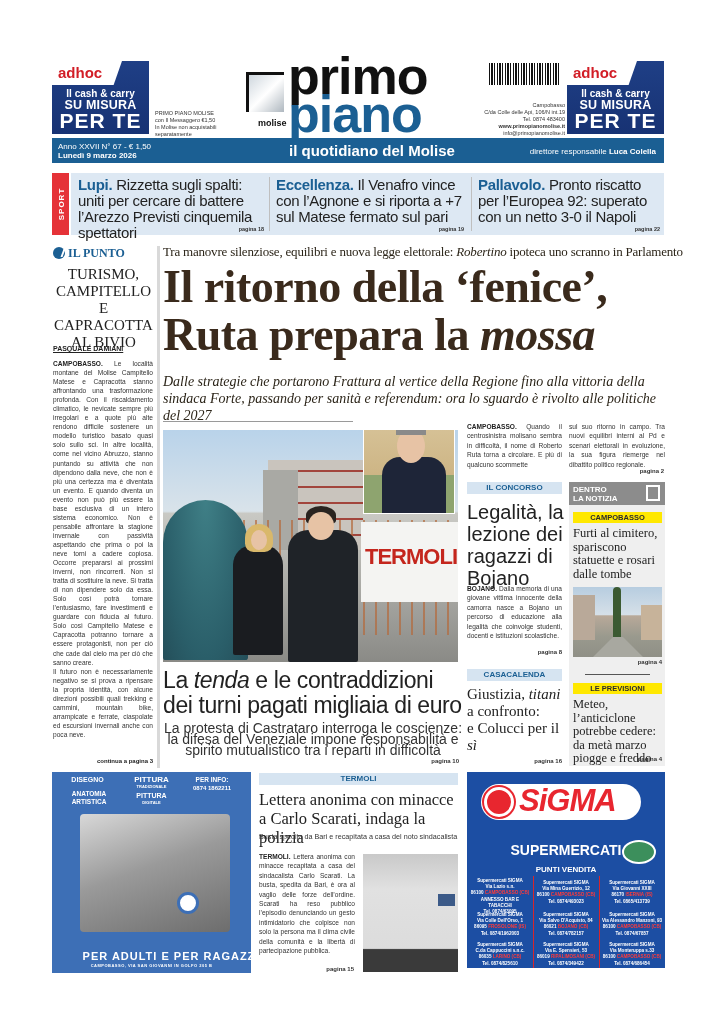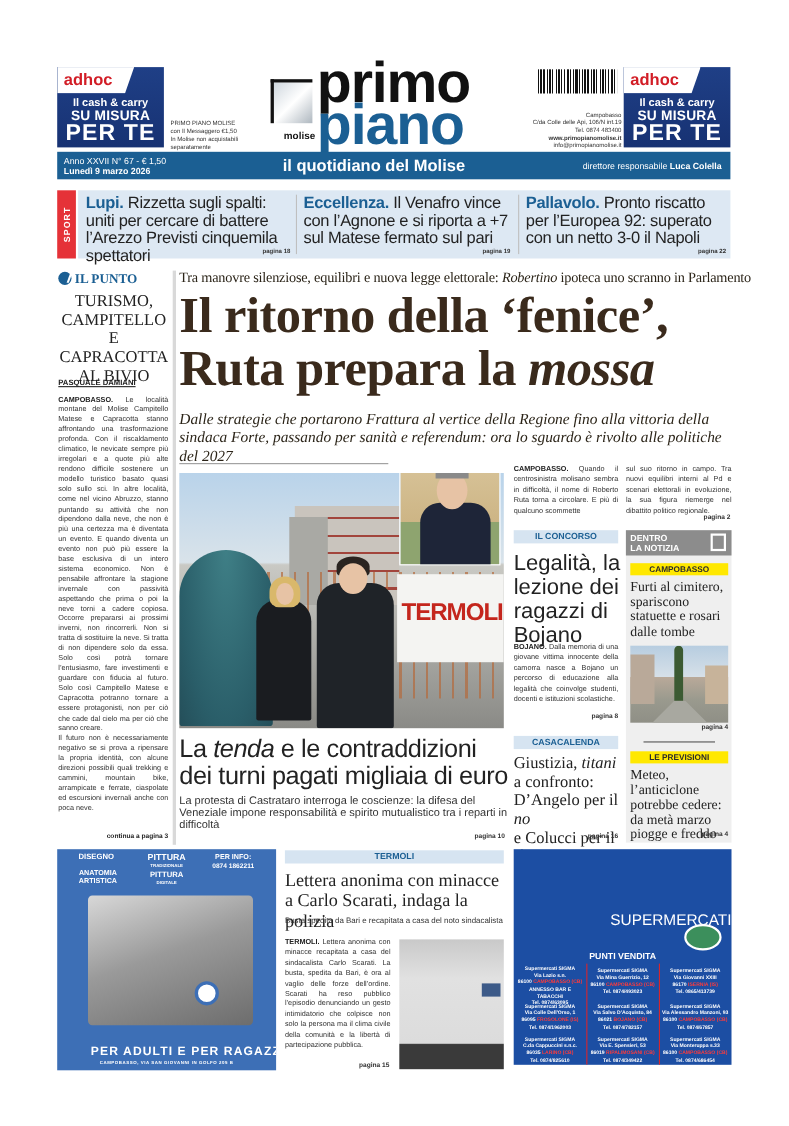--- a/index.html
+++ b/index.html
@@ -14,21 +14,21 @@
   .adbox .ad-l1 { position:absolute; left:0; right:0; top:27px; text-align:center; font-size:10px; font-weight:bold; }
   .adbox .ad-l2 { position:absolute; left:0; right:0; top:37px; text-align:center; font-size:12.5px; font-weight:bold; letter-spacing:0.2px; }
   .adbox .ad-l3 { position:absolute; left:0; right:0; top:48px; text-align:center; font-size:21px; font-weight:bold; letter-spacing:1px; }
 
   .small-note { font-size: 5.5px; line-height: 7px; color: #333; }
   .logo-primo { font-family: "Liberation Sans", sans-serif; font-weight: bold; font-size: 48px; letter-spacing: -1px; line-height: 40px; }
   .barcode { background: repeating-linear-gradient(90deg,#111 0 1px,#fff 1px 2px,#111 2px 4px,#fff 4px 5px,#111 5px 6px,#fff 6px 8px); }
 
   .bluebar { background: #1b5f93; color: #fff; }
   .bluebar .issue { font-size: 8px; line-height: 9px; }
-  .bluebar .tag { font-size: 15px; font-weight: bold; }
+  .bluebar .tag { font-size: 15px; font-weight: bold; margin-left: 32px; }
   .bluebar .dir { font-size: 8px; text-align: center; }
 
   
   .sport-strip { background: #dde8f3; }
   .sport-tab { background: #e53238; color: #fff; }
   .sport-tab span { position:absolute; left:50%; top:50%; transform: translate(-50%,-50%) rotate(-90deg); font-size: 8px; font-weight: bold; letter-spacing: 1px; }
   .sport-item { font-size: 15px; line-height: 16px; color: #222; letter-spacing: -0.3px; }
   .sport-item .kw { color: #1b5f93; font-weight: bold; }
   .page-ref { font-size: 5.5px; font-weight: bold; color: #333; text-align: right; }
 
@@ -67,21 +67,21 @@
   .banner { background: #f4f4f2; }
   .banner span { font-family: "Liberation Sans", sans-serif; font-weight: bold; color: #c4261d; font-size: 22px; letter-spacing: -1px; }
   .person { background: #1f2328; border-radius: 20px 20px 2px 2px; }
   .face { background: #e7c3a5; border-radius: 50%; }
   .hair-blonde { background: #d9b86b; border-radius: 50% 50% 30% 30%; }
   .hair-dark { background: #2a2420; border-radius: 50% 50% 20% 20%; }
   .inset { background: linear-gradient(180deg,#d8c49a 0%, #cdb585 60%, #8ea46f 60%, #8ea46f 100%); border: 1px solid #fff; overflow:hidden; }
   .cem-photo { background: linear-gradient(180deg,#b7cde0 0%, #d6e0e8 40%, #b9a999 41%, #9a9a8e 70%, #8f8f86 100%); overflow:hidden; }
 
   .tenda-head { font-size: 23px; line-height: 25px; color: #222; letter-spacing: -0.4px; }
-  .tenda-sub { font-size: 10px; line-height: 11px; color: #333; }
+  .tenda-sub { font-size: 14px; line-height: 11px; color: #333; text-align: center; }
 
   
   .art-ad { background: #3d6fb6; overflow: hidden; }
   .art-ad .sketch { background: linear-gradient(160deg,#d8d8d8 0%, #9a9a9a 45%, #6d6d6d 100%); }
   .art-ad .t { color:#fff; font-weight:bold; text-align:center; }
   .sigma-ad { background: #1c4ea3; overflow:hidden; }
   .sigma-logo { background: #fff; border-radius: 20px; }
   .sigma-logo span { font-family: "Liberation Sans", sans-serif; font-weight: bold; font-style: italic; color: #e8262f; font-size: 31px; letter-spacing: -1px; }
   .sigma-cell { color: #fff; font-size: 4.6px; line-height: 6.2px; text-align: center; font-weight: bold; }
   .sigma-cell .red { color: #ff3b3b; }
@@ -228,21 +228,20 @@
 <div class="abs sans-head" style="left:467px;top:501px;width:100px;">Legalità, la lezione dei ragazzi di Bojano</div>
 <div class="abs body6" style="left:467px;top:584px;width:95px;">
   <b>BOJANO.</b><span> Dalla memoria di una giovane vittima innocente della camorra nasce a Bojano un percorso di educazione alla legalità che coinvolge studenti, docenti e istituzioni scolastiche.</span>
 </div>
 <div class="abs page-ref" style="left:498px;top:649px;width:64px;font-size:6px;">pagina 8</div>
 
 <div class="abs section-label" style="left:467px;top:669px;width:95px;height:12px;line-height:12px;">CASACALENDA</div>
 <div class="abs serif-head" style="left:467px;top:686px;width:100px;font-size:15px;line-height:17px;">
   <div><span>Giustizia, </span><i>titani</i></div>
   <div>a confronto:</div>
-  <div><span>D’Angelo per il </span><i>no</i></div>
   <div><span>e Colucci per il </span><i>sì</i></div>
 </div>
 <div class="abs page-ref" style="left:498px;top:758px;width:64px;font-size:6px;">pagina 16</div>
 
 <div class="abs dentro-box" style="left:569px;top:482px;width:96px;height:284px;"></div>
 <div class="abs dentro-head" style="left:569px;top:482px;width:96px;height:23px;padding:3px 4px;">
   <div>DENTRO</div>
   <div>LA NOTIZIA</div>
   <div class="abs p-logo" style="right:5px;top:3px;"></div>
 </div>
@@ -280,21 +279,25 @@
 <div class="abs termoli-sub" style="left:259px;top:832px;width:205px;white-space:nowrap;">Busta spedita da Bari e recapitata a casa del noto sindacalista</div>
 <div class="abs body6" style="left:259px;top:852px;width:96px;">
   <b>TERMOLI.</b><span> Lettera anonima con minacce recapitata a casa del sindacalista Carlo Scarati. La busta, spedita da Bari, è ora al vaglio delle forze dell’ordine. Scarati ha reso pubblico l’episodio denunciando un gesto intimidatorio che colpisce non solo la persona ma il clima civile della comunità e la libertà di partecipazione pubblica.</span>
 </div>
 <div class="abs envelope" style="left:363px;top:854px;width:95px;height:118px;">
   <div class="abs" style="left:75px;top:40px;width:17px;height:12px;background:#3c5a88;"></div>
 </div>
 <div class="abs page-ref" style="left:290px;top:966px;width:64px;font-size:6px;">pagina 15</div>
 
 <div class="abs sigma-ad" style="left:467px;top:772px;width:198px;height:196px;">
-  <div class="abs" style="left:0;top:56px;width:198px;text-align:right;color:#fff;font-weight:normal;font-size:14px;">SUPERMERCATI</div>
+  <div class="abs sigma-logo" style="left:14px;top:12px;width:160px;height:36px;">
+    <div class="abs" style="left:3px;top:3px;width:30px;height:30px;border-radius:50%;background:#e8262f;border:3px solid #fff;box-shadow:0 0 0 2px #e8262f;"></div>
+    <span class="abs" style="left:38px;top:-1px;">SiGMA</span>
+  </div>
+  <div class="abs" style="left:0;top:70px;width:198px;text-align:center;color:#fff;font-weight:bold;font-size:14px;">SUPERMERCATI</div>
   <div class="abs" style="left:155px;top:68px;width:34px;height:24px;border-radius:50%;background:#3c8f5c;border:2px solid #fff;"></div>
   <div class="abs" style="left:0;top:93px;width:198px;text-align:center;color:#fff;font-weight:bold;font-size:8px;">PUNTI VENDITA</div>
 
   <div class="abs" style="left:0;top:104px;width:198px;height:92px;">
     <div class="abs sigma-grid-line" style="left:66px;top:0;width:1px;height:92px;"></div>
     <div class="abs sigma-grid-line" style="left:132px;top:0;width:1px;height:92px;"></div>
   </div>
 
   <div class="abs sigma-cell" style="left:2px;top:106px;width:62px;">
     <div>Supermercati SIGMA</div>

